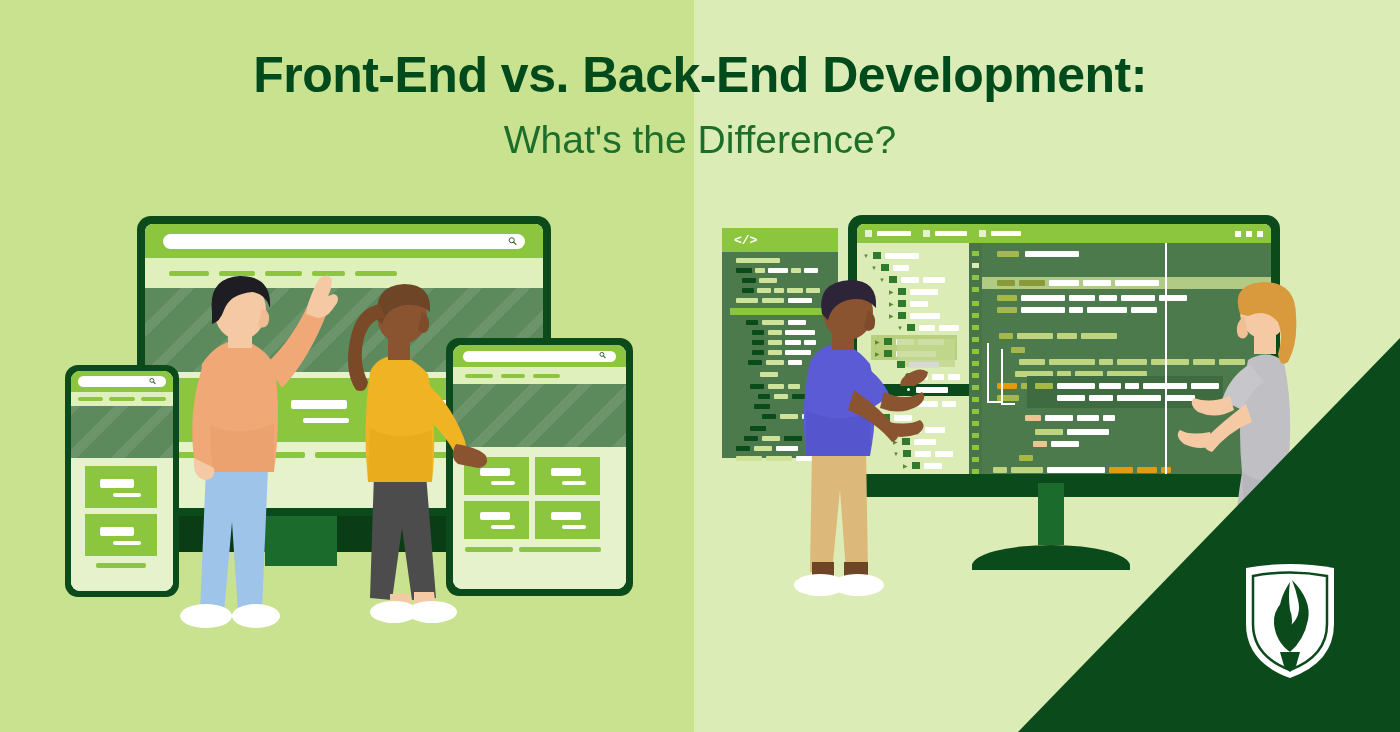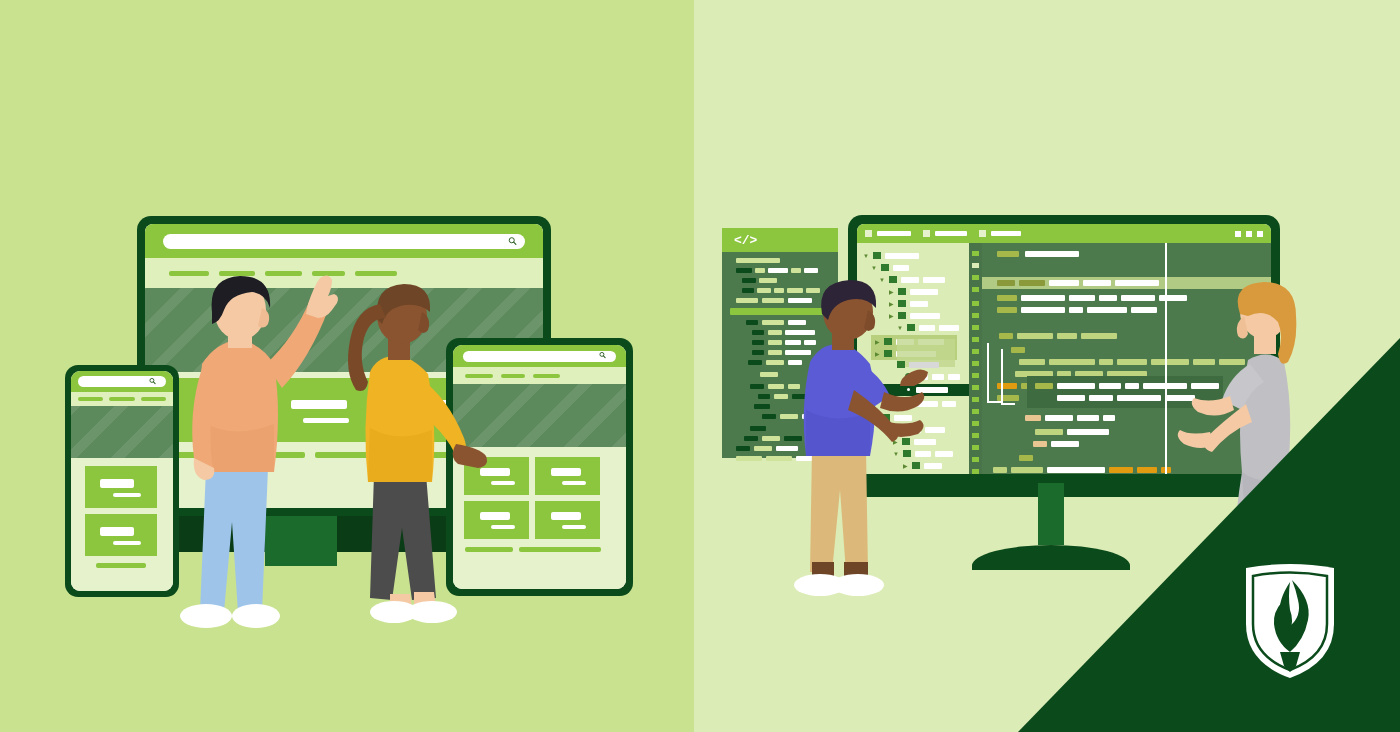--- a/index.html
+++ b/index.html
@@ -159,20 +159,22 @@
 </style>
 </head>
 <body>
 
 <div id="stage">
 
   <div class="bg-left"></div>
   <div class="bg-right"></div>
 
   <div class="headline">
+    <h1 class="title">Front-End vs. Back-End Development:</h1>
+    <h2 class="subtitle">What's the Difference?</h2>
   </div>
 
   <div class="scene-left">
 
     <div class="big-stand"></div>
     <div class="big-stand2"></div>
 
     <div class="big-screen">
       <div class="big-screen-inner">
         <div class="bar-green searchbar-row">

